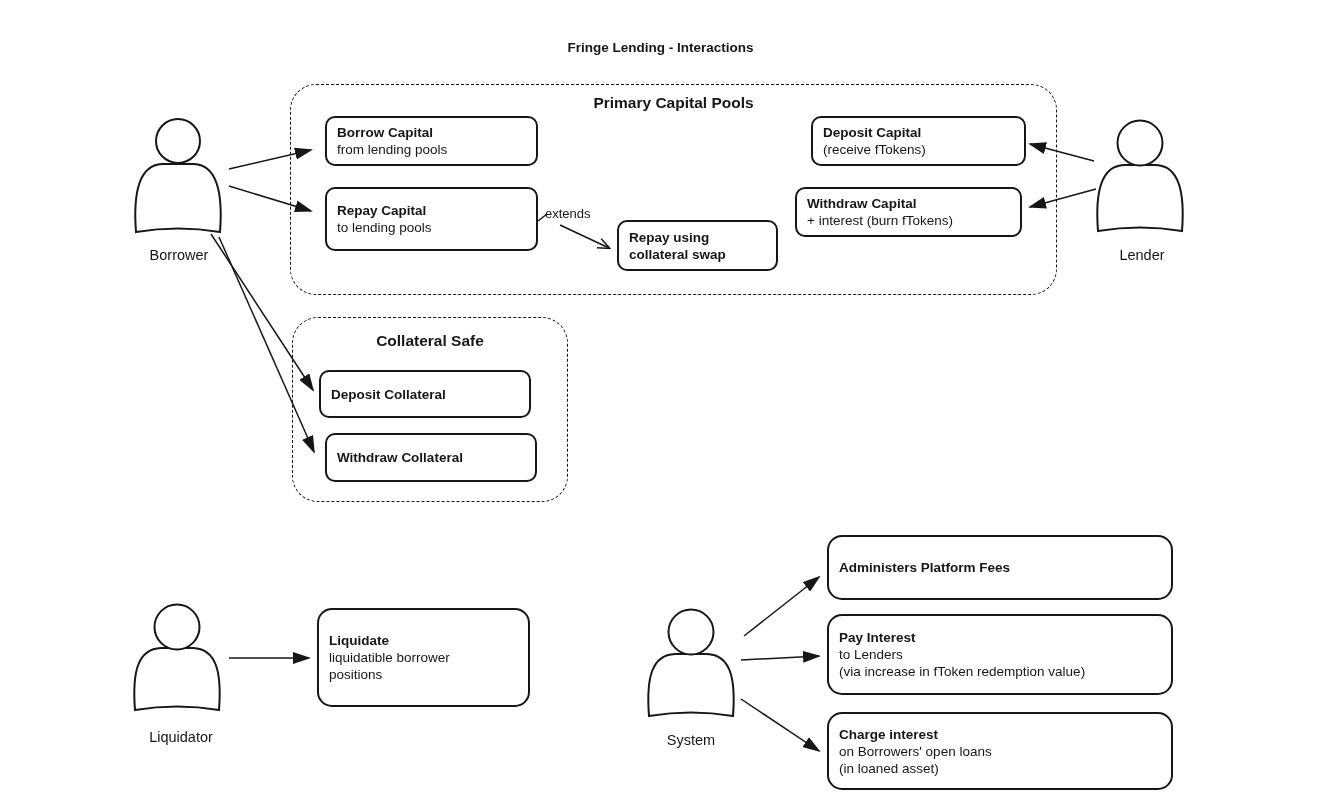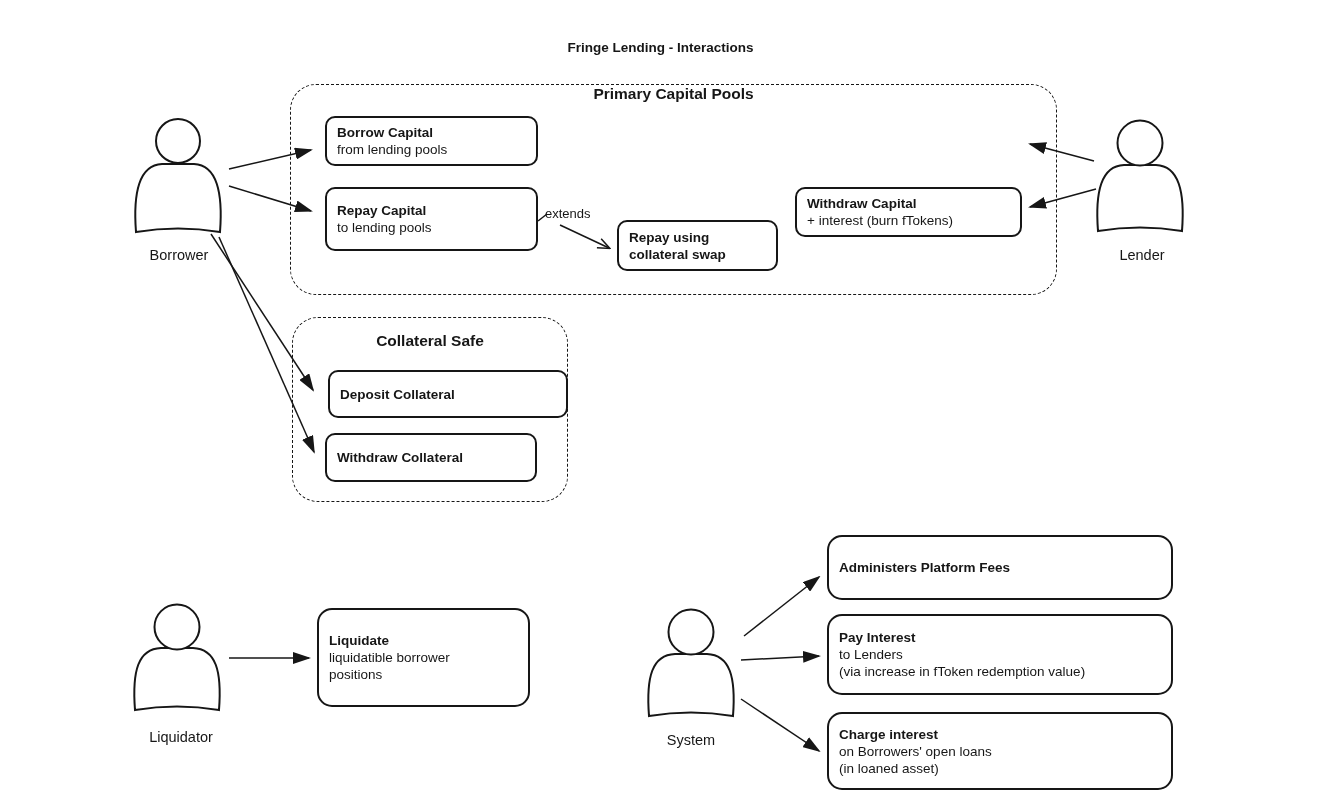--- a/index.html
+++ b/index.html
@@ -38,21 +38,21 @@
   svg.layer { position:absolute; left:0; top:0; pointer-events:none; }
 </style>
 </head>
 <body>
 
 <div id="canvas">
 
   <div class="diagram-title">Fringe Lending - Interactions</div>
 
   <div class="dashed-container" style="left:290px;top:84px;width:767px;height:211px">
-    <div class="container-title" style="margin-top:0">Primary Capital Pools</div>
+    <div class="container-title" style="margin-top:9px">Primary Capital Pools</div>
   </div>
   <div class="dashed-container" style="left:292px;top:317px;width:276px;height:185px">
     <div class="container-title" style="margin-top:14px">Collateral Safe</div>
   </div>
 
   <svg class="layer" width="1321" height="812" viewBox="0 0 1321 812">
     <defs>
       <marker id="mf" viewBox="0 0 18 12" markerWidth="18" markerHeight="12" refX="16" refY="6" orient="auto" markerUnits="userSpaceOnUse">
         <path d="M0,0 L18,6 L0,12 Z" fill="#161616"></path>
       </marker>
@@ -116,27 +116,31 @@
   <div class="uc" style="left:325px;top:187px;width:213px;height:64px">
     <div class="uc-title">Repay Capital</div>
     <div class="uc-sub">to lending pools</div>
   </div>
 
   <div class="uc bold-sub" style="left:617px;top:220px;width:161px;height:51px">
     <div class="uc-title">Repay using</div>
     <div class="uc-sub">collateral swap</div>
   </div>
 
+  <div class="uc" style="left:811px;top:116px;width:215px;height:50px">
+    <div class="uc-title">Deposit Capital</div>
+    <div class="uc-sub">(receive fTokens)</div>
+  </div>
 
   <div class="uc" style="left:795px;top:187px;width:227px;height:50px">
     <div class="uc-title">Withdraw Capital</div>
     <div class="uc-sub">+ interest (burn fTokens)</div>
   </div>
 
-  <div class="uc" style="left:328px;top:370px;width:240px;height:48px">
+  <div class="uc" style="left:319px;top:370px;width:212px;height:48px">
     <div class="uc-title">Deposit Collateral</div>
   </div>
 
   <div class="uc" style="left:325px;top:433px;width:212px;height:49px">
     <div class="uc-title">Withdraw Collateral</div>
   </div>
 
   <div class="uc big" style="left:317px;top:608px;width:213px;height:99px">
     <div class="uc-title">Liquidate</div>
     <div class="uc-sub">liquidatible borrower</div>

